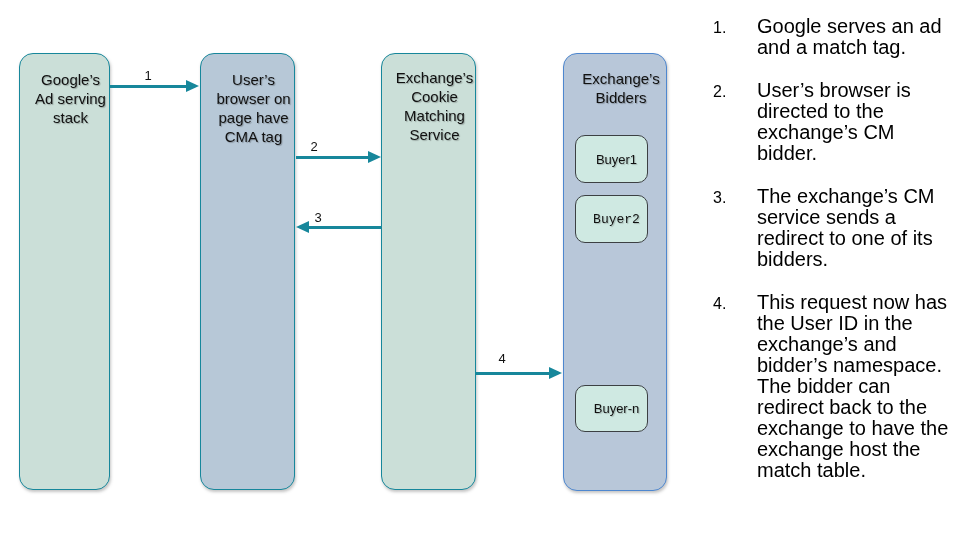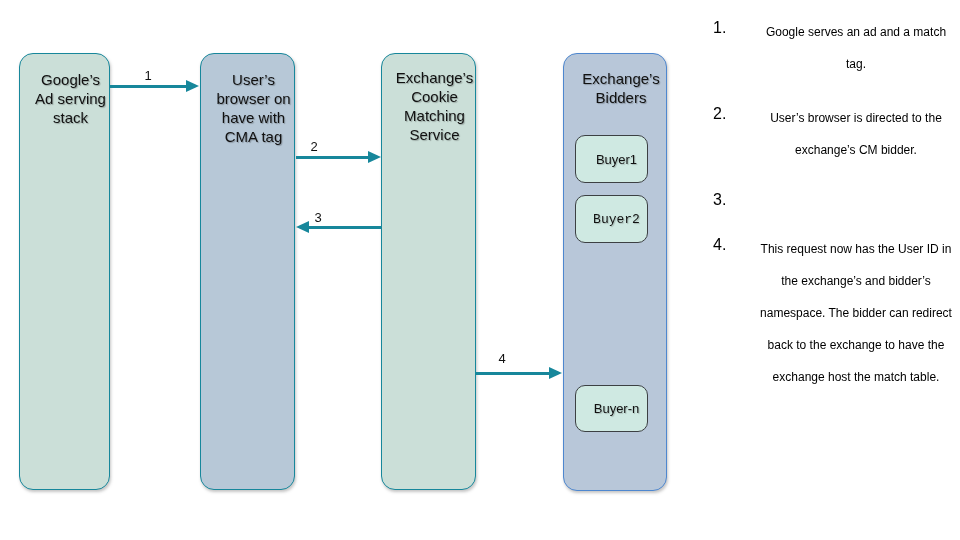--- a/index.html
+++ b/index.html
@@ -111,40 +111,39 @@
     gap: 22px;
   }
   .step { display: flex; }
   .step-num {
     flex: 0 0 44px;
     font-size: 16px;
     line-height: 23px;
   }
   .step-text {
     flex: 1;
-    font-size: 12px;
-    line-height: 32px;
-    text-align: center;
+    font-size: 20px;
+    line-height: 21px;
   }
 </style>
 </head>
 <body>
 
 <div class="canvas">
 
   <div class="col col-green" id="col-google">
     <div class="col-label">Google’s
 Ad serving
 stack</div>
   </div>
 
   <div class="col col-blue" id="col-browser">
     <div class="col-label">User’s
 browser on
-have with
+page have
 CMA tag</div>
   </div>
 
   <div class="col col-green" id="col-cms">
     <div class="col-label">Exchange’s
 Cookie
 Matching
 Service</div>
   </div>
 
@@ -189,20 +188,21 @@
     <div class="step">
       <div class="step-num">1.</div>
       <div class="step-text">Google serves an ad and a match tag.</div>
     </div>
     <div class="step">
       <div class="step-num">2.</div>
       <div class="step-text">User’s browser is directed to the exchange’s CM bidder.</div>
     </div>
     <div class="step">
       <div class="step-num">3.</div>
+      <div class="step-text">The exchange’s CM service sends a redirect to one of its bidders.</div>
     </div>
     <div class="step">
       <div class="step-num">4.</div>
       <div class="step-text">This request now has the User ID in the exchange’s and bidder’s namespace. The bidder can redirect back to the exchange to have the exchange host the match table.</div>
     </div>
   </div>
 
 </div>
 
 </body></html>

